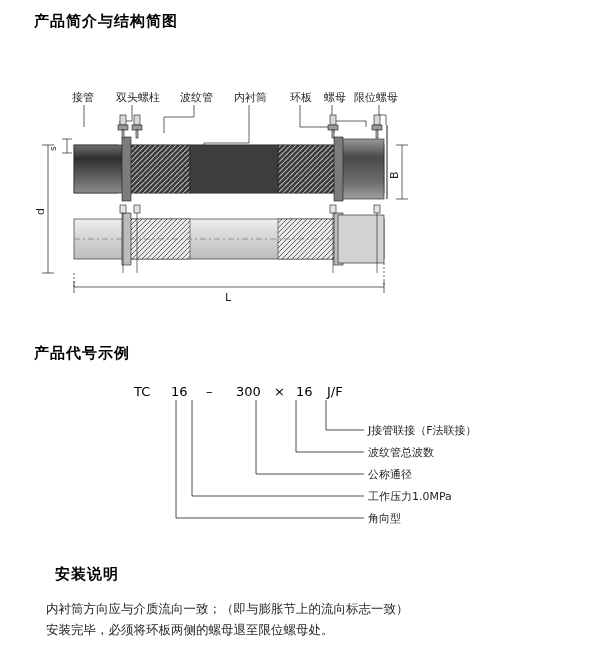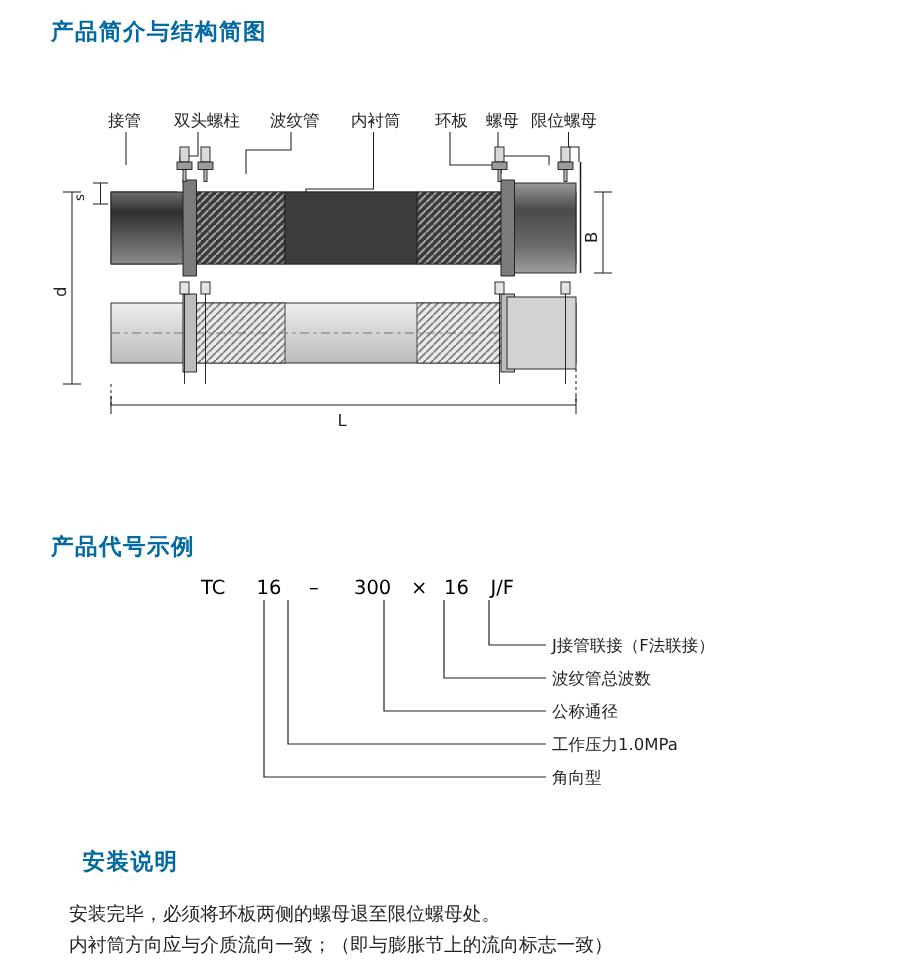--- a/index.html
+++ b/index.html
@@ -5,31 +5,31 @@
   html,body{margin:0;padding:0;}
   body{
     width:600px;height:652px;
     background:#ffffff;
     font-family:"DejaVu Sans","Liberation Sans",sans-serif;
     color:#231f20;
     position:relative;
     overflow:hidden;
   }
   .section-title{
-    color:#0369a1;
+    color:#000000;
     font-size:15px;
     font-weight:bold;
     letter-spacing:1px;
   }
   #t1{position:absolute;left:34px;top:12px;}
-  #t2{position:absolute;left:34px;top:355px;}
+  #t2{position:absolute;left:34px;top:344px;}
   #t3{position:absolute;left:34px;top:565px;margin-left:21px;}
 
   
-  #fig1{position:absolute;left:34px;top:70px;width:530px;height:230px;}
+  #fig1{position:absolute;left:34px;top:87px;width:530px;height:230px;}
   #fig1 svg{display:block;}
   .lbl{font-size:11px;fill:#231f20;font-family:"DejaVu Sans","Liberation Sans",sans-serif;}
   .lbl-s{font-size:9px;fill:#231f20;font-family:"DejaVu Sans","Liberation Sans",sans-serif;}
 
   
   #fig2{position:absolute;left:34px;top:378px;width:530px;height:165px;text-align:center;}
   .cd{font-size:13px;}
 
   
   #install{position:absolute;left:46px;top:598px;width:520px;font-size:12.5px;line-height:21px;}
@@ -202,15 +202,15 @@
     <text class="lbl" x="334" y="56">J接管联接（F法联接）</text>
     <text class="lbl" x="334" y="78">波纹管总波数</text>
     <text class="lbl" x="334" y="100">公称通径</text>
     <text class="lbl" x="334" y="122">工作压力1.0MPa</text>
     <text class="lbl" x="334" y="144">角向型</text>
   </g>
 </svg>
 </div>
 
 <div id="install">
+  <div>内衬筒方向应与介质流向一致；（即与膨胀节上的流向标志一致）</div>
   <div>安装完毕，必须将环板两侧的螺母退至限位螺母处。</div>
-  <div>内衬筒方向应与介质流向一致；（即与膨胀节上的流向标志一致）</div>
 </div>
 
 </body></html>

